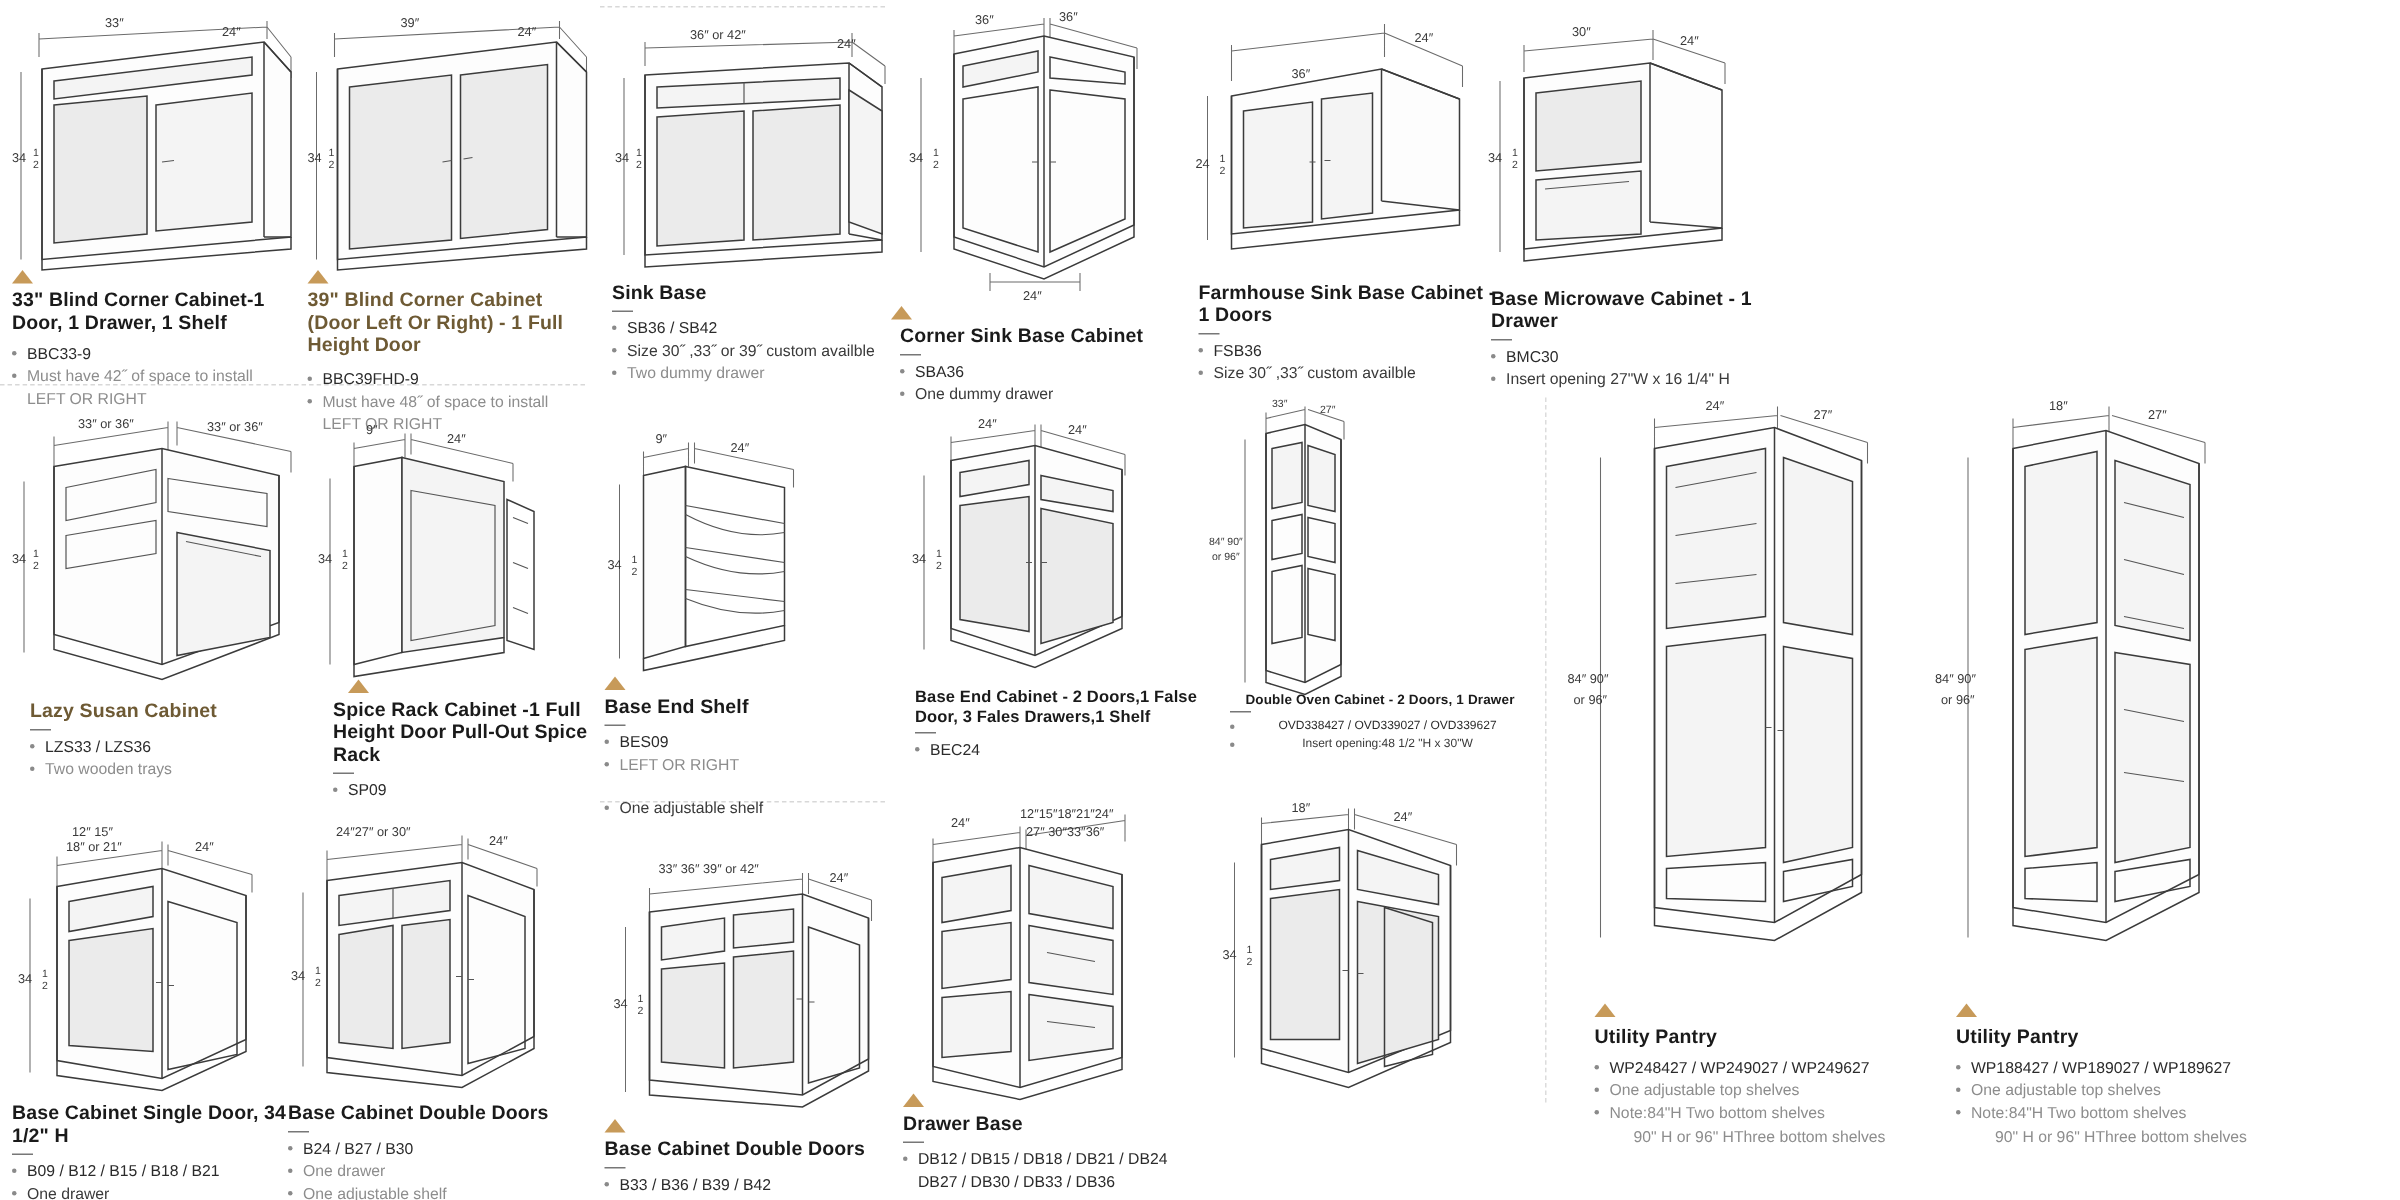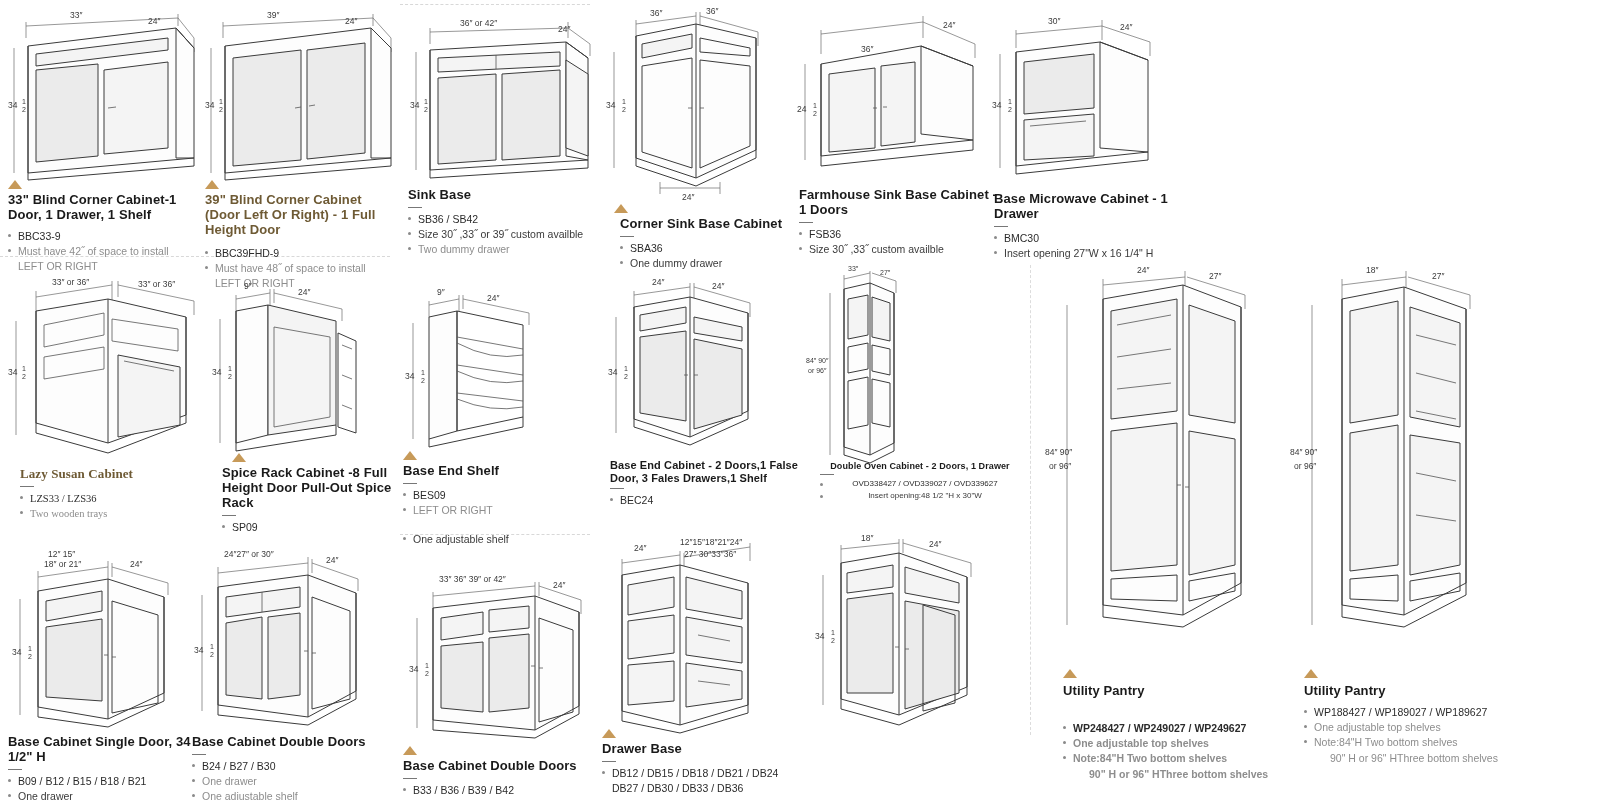--- a/index.html
+++ b/index.html
@@ -170,21 +170,21 @@
       <text class="dimtxt" x="82" y="192">24″</text>
       <path class="fill" d="M36,28 L96,16 L156,30 L156,142 L96,170 L36,150 Z"></path>
       <path class="ln" d="M96,16 L96,170 M36,28 L36,150 M156,30 L156,142"></path>
       <path class="fill2" d="M42,36 L92,26 L92,40 L42,50 Z"></path>
       <path class="ln" d="M42,58 L92,50 L92,160 L42,144 Z"></path>
       <path class="ln" d="M100,30 L150,40 L150,48 L100,44 Z"></path>
       <path class="ln" d="M100,52 L150,58 L150,138 L100,160 Z"></path>
       <path class="ln2" d="M88,100 L92,100 M100,100 L104,100"></path>
       <path class="ln" d="M36,150 L36,158 L96,178 L156,150 L156,142"></path>
     </svg>
-    <div class="caption" style="left:20px;top:196px;width:190px;">
+    <div class="caption" style="left:0;top:196px;width:190px;">
       <div class="tri" style="margin-left:-6px;"></div>
       <div class="title" style="margin-top:4px;">Corner Sink Base Cabinet</div>
       <div class="rule"></div>
       <ul class="bullets">
         <li class="code">SBA36</li>
         <li>One dummy drawer</li>
       </ul>
     </div>
   </div>
 
@@ -254,21 +254,21 @@
       <text class="dimtxt s" x="14" y="104">2</text>
       <path class="fill" d="M28,36 L100,24 L178,42 L178,140 L100,168 L28,148 Z"></path>
       <path class="ln" d="M100,24 L100,168 M28,36 L28,148 M178,42 L178,140"></path>
       <path class="ln2" d="M36,50 L96,38 L96,60 L36,72 Z"></path>
       <path class="ln2" d="M36,82 L96,72 L96,94 L36,104 Z"></path>
       <path class="ln2" d="M104,44 L170,54 L170,76 L104,66 Z"></path>
       <path class="fill2" d="M110,80 L172,92 L172,150 L110,162 Z"></path>
       <path class="ln2" d="M116,86 L166,96"></path>
       <path class="ln" d="M28,148 L28,158 L100,178 L178,148 L178,140"></path>
     </svg>
-    <div class="caption" style="left:12px;top:192px;width:200px;font-family:Liberation Serif, serif;">
+    <div class="caption" style="left:12px;top:192px;width:200px;">
       <div class="title" style="color:#6e5a34;">Lazy Susan Cabinet</div>
       <div class="rule"></div>
       <ul class="bullets">
         <li class="code">LZS33 / LZS36</li>
         <li class="muted">Two wooden trays</li>
       </ul>
     </div>
   </div>
 
   <div class="cell" style="left:210px;top:275px;width:190px;height:250px;">
@@ -284,21 +284,21 @@
       <path class="fill" d="M26,36 L58,30 L58,160 L26,168 Z"></path>
       <path class="fill2" d="M58,30 L126,46 L126,150 L58,160 Z"></path>
       <path class="ln" d="M26,36 L26,168"></path>
       <path class="ln2" d="M64,52 L120,62 L120,142 L64,152 Z"></path>
       <path class="ln" d="M128,58 L146,66 L146,158 L128,152 Z"></path>
       <path class="ln2" d="M132,70 L142,74 M132,100 L142,104 M132,130 L142,134"></path>
       <path class="ln" d="M26,168 L26,176 L126,160 L126,150"></path>
     </svg>
     <div class="caption" style="left:12px;top:178px;width:190px;">
       <div class="tri" style="margin-left:10px;"></div>
-      <div class="title" style="margin-top:4px;">Spice Rack Cabinet -8 Full Height Door Pull-Out Spice Rack</div>
+      <div class="title" style="margin-top:4px;">Spice Rack Cabinet -1 Full Height Door Pull-Out Spice Rack</div>
       <div class="rule"></div>
       <ul class="bullets">
         <li class="code">SP09</li>
       </ul>
     </div>
   </div>
 
   <div class="cell" style="left:403px;top:275px;width:190px;height:260px;">
     <svg class="drawing" width="195" height="190" viewBox="0 0 195 190">
       <path class="dim" d="M26,42 L26,26 M56,36 L56,20 M26,30 L56,24"></path>
@@ -401,21 +401,21 @@
       <path class="fill2" d="M66,166 L132,158 L132,300 L66,306 Z"></path>
       <path class="fill2" d="M144,166 L190,174 L190,300 L144,310 Z"></path>
       <path class="ln2" d="M132,220 L136,220 M140,222 L144,222"></path>
       <path class="ln" d="M66,314 L132,310 L132,336 L66,334 Z"></path>
       <path class="ln" d="M144,316 L190,308 L190,326 L144,336 Z"></path>
       <path class="ln" d="M58,340 L58,352 L138,362 L196,330 L196,318"></path>
     </svg>
     <div class="caption" style="left:18px;top:404px;width:240px;">
       <div class="tri"></div>
       <div class="title" style="margin-top:6px;">Utility Pantry</div>
-      <ul class="bullets" style="margin-top:22px;font-weight:bold;">
+      <ul class="bullets" style="margin-top:6px;">
         <li class="code">WP248427 / WP249027 / WP249627</li>
         <li class="muted">One adjustable top shelves</li>
         <li class="muted">Note:84"H Two bottom shelves</li>
         <li class="nodot muted" style="padding-left:26px;">90" H or 96" HThree bottom shelves</li>
       </ul>
     </div>
   </div>
 
   <div class="cell" style="left:1290px;top:265px;width:230px;height:470px;">
     <svg class="drawing" width="230" height="420" viewBox="0 0 230 420">

